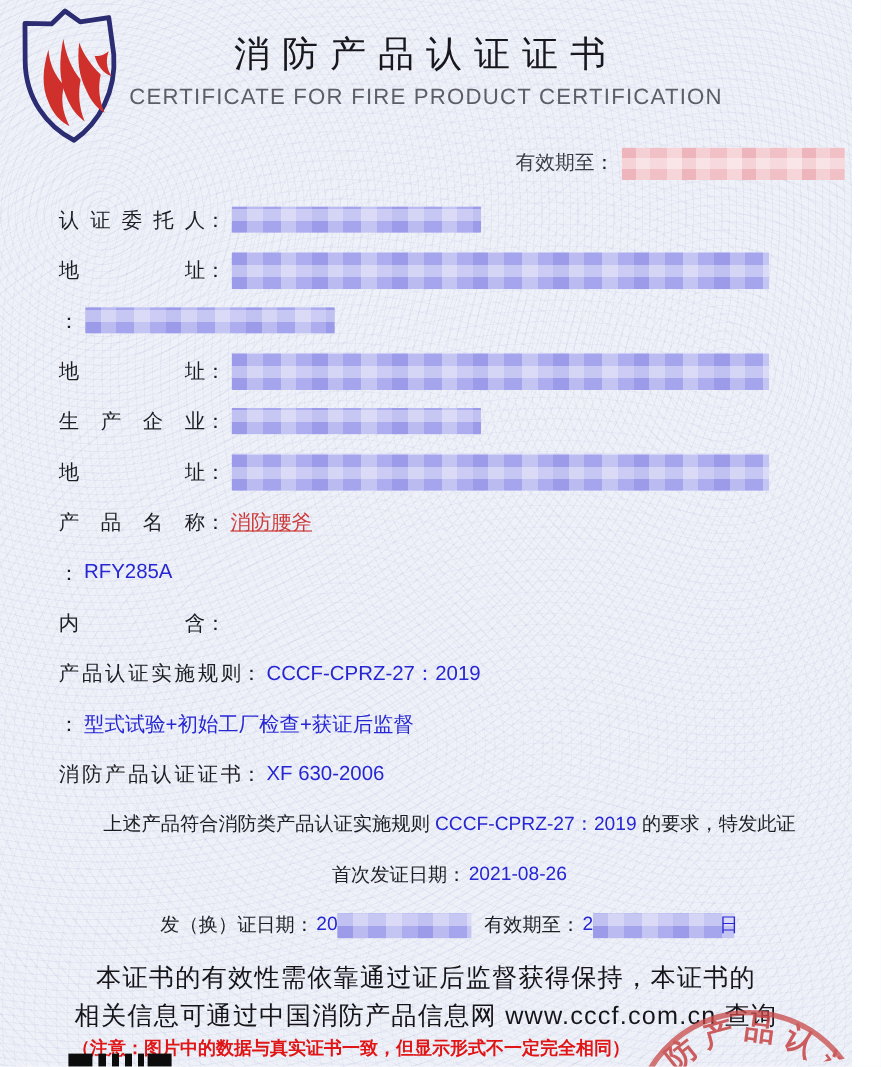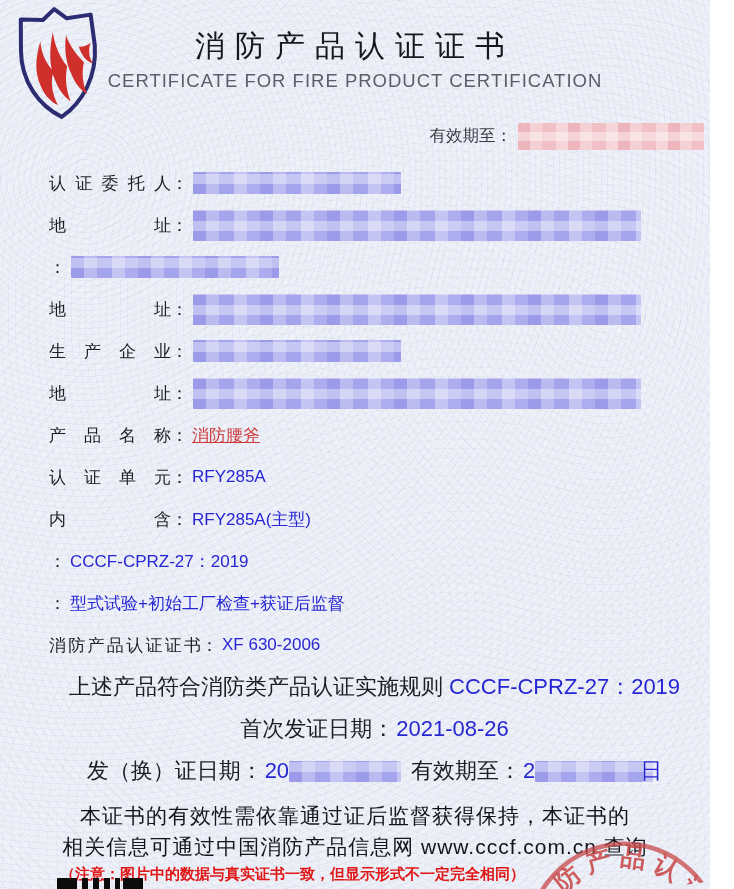--- a/index.html
+++ b/index.html
@@ -51,21 +51,21 @@
       repeating-linear-gradient(0deg, rgba(255,255,255,0) 0 9px, rgba(255,255,255,.4) 9px 18px),
       repeating-linear-gradient(90deg, rgba(232,158,166,.55) 0 12px, rgba(245,205,210,.4) 12px 24px,
         rgba(238,178,185,.55) 24px 38px, rgba(250,220,224,.35) 38px 50px);
   }
   .sz-cert{width:186px;height:27px;margin-left:4px;}
   .sz-short{width:208px;height:22px;margin-left:3px;}
   .sz-long{width:448px;height:31px;margin-left:3px;}
   .sz-date{width:112px;height:21px;}
   .sz-date2{width:118px;height:21px;margin-right:-13px;}
   .centerline{height:42px;display:flex;align-items:center;justify-content:center;
-              font-size:22px;color:var(--ink);white-space:pre;padding-left:39px;}
+              font-size:16px;color:var(--ink);white-space:pre;padding-left:39px;}
   .footline{text-align:center;font-size:21px;line-height:31px;letter-spacing:1px;color:#141419;}
   .foot{margin-top:8px;}
   .note{margin-top:2px;padding-left:60px;font-size:15px;font-weight:bold;
         color:var(--note-red);height:20px;line-height:20px;}
   .qr{position:absolute;left:57px;bottom:0;width:86px;height:11px;
       background:
         linear-gradient(#0c0c0c,#0c0c0c) 0 0/20px 11px no-repeat,
         linear-gradient(#0c0c0c,#0c0c0c) 66px 0/20px 11px no-repeat,
         repeating-linear-gradient(90deg,#0c0c0c 0 6px,rgba(0,0,0,0) 6px 11px) 25px 0/38px 11px no-repeat;}
   .seal{position:absolute;right:-4px;bottom:-6px;width:206px;height:58px;
@@ -132,50 +132,49 @@
       <span class="mosaic m-blue sz-long"></span>
     </div>
 
     <div class="row">
       <span class="lbl w-s">产品名称</span>
         <span class="colon">：</span>
       <span class="val red">消防腰斧</span>
     </div>
 
     <div class="row">
-      <span class="lbl w-s">认证单元</span>
         <span class="colon">：</span>
       <span class="val blue">RFY285A</span>
     </div>
 
     <div class="row">
       <span class="lbl w-s">内含</span>
         <span class="colon">：</span>
-      <span class="val blue">RFY285A(主型)</span>
     </div>
 
     <div class="row">
+      <span class="lbl w-l">产品认证实施规则</span>
         <span class="colon">：</span>
       <span class="val blue">CCCF-CPRZ-27：2019</span>
     </div>
 
     <div class="row">
         <span class="colon">：</span>
       <span class="val blue">型式试验+初始工厂检查+获证后监督</span>
     </div>
 
     <div class="row">
       <span class="lbl w-l">消防产品认证证书</span>
         <span class="colon">：</span>
       <span class="val blue">XF 630-2006</span>
     </div>
 
   </div>
 
-  <div class="centerline"><span>上述产品符合消防类产品认证实施规则 </span><span class="blue">CCCF-CPRZ-27：2019</span></div>
+  <div class="centerline"><span>上述产品符合消防类产品认证实施规则 </span><span class="blue">CCCF-CPRZ-27：2019</span><span> 的要求，特发此证</span></div>
 
   <div class="centerline"><span>首次发证日期</span><span class="colon">：</span><span class="blue">2021-08-26</span></div>
 
   <div class="centerline">
     <span>发（换）证日期</span><span class="colon">：</span><span class="blue">20</span><span class="mosaic m-blue sz-date"></span><span style="width:10px;display:inline-block;"></span><span>有效期至</span><span class="colon">：</span><span class="blue">2</span><span class="mosaic m-blue sz-date2"></span><span class="blue">日</span>
   </div>
 
   <div class="foot">
     <div class="footline">本证书的有效性需依靠通过证后监督获得保持，本证书的</div>
     <div class="footline"><span>相关信息可通过中国消防产品信息网 </span><span>www.cccf.com.cn</span><span> 查询</span></div>

